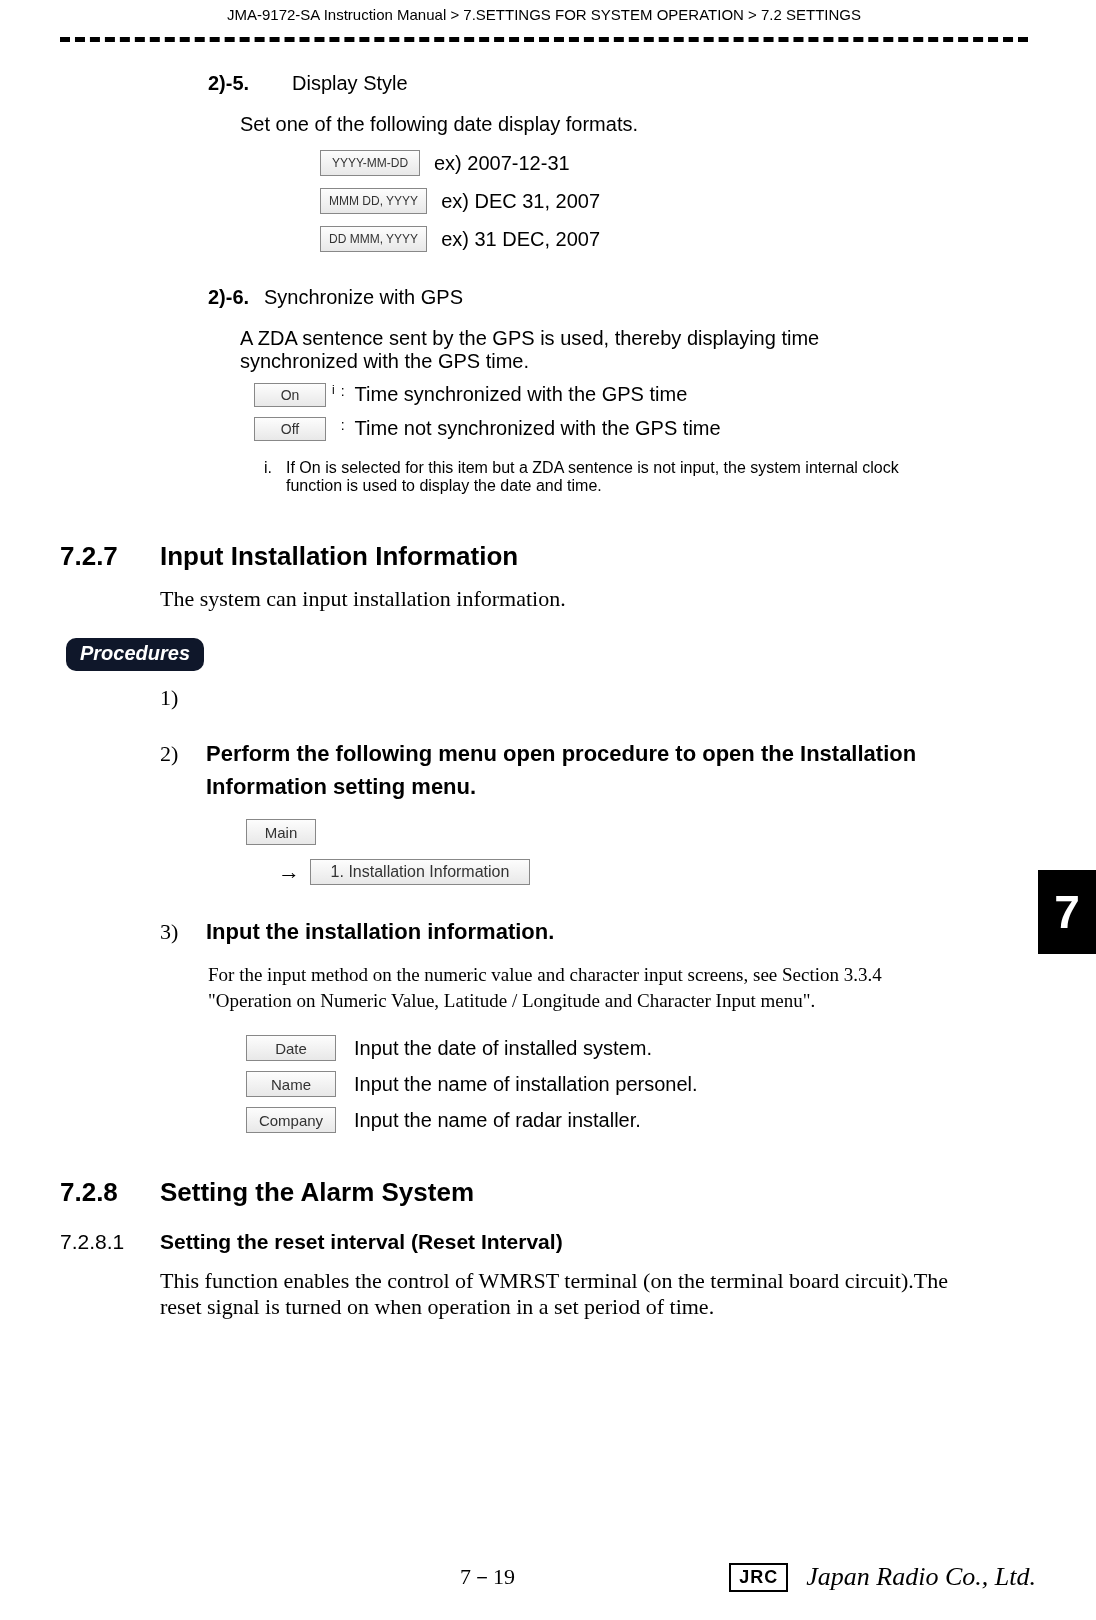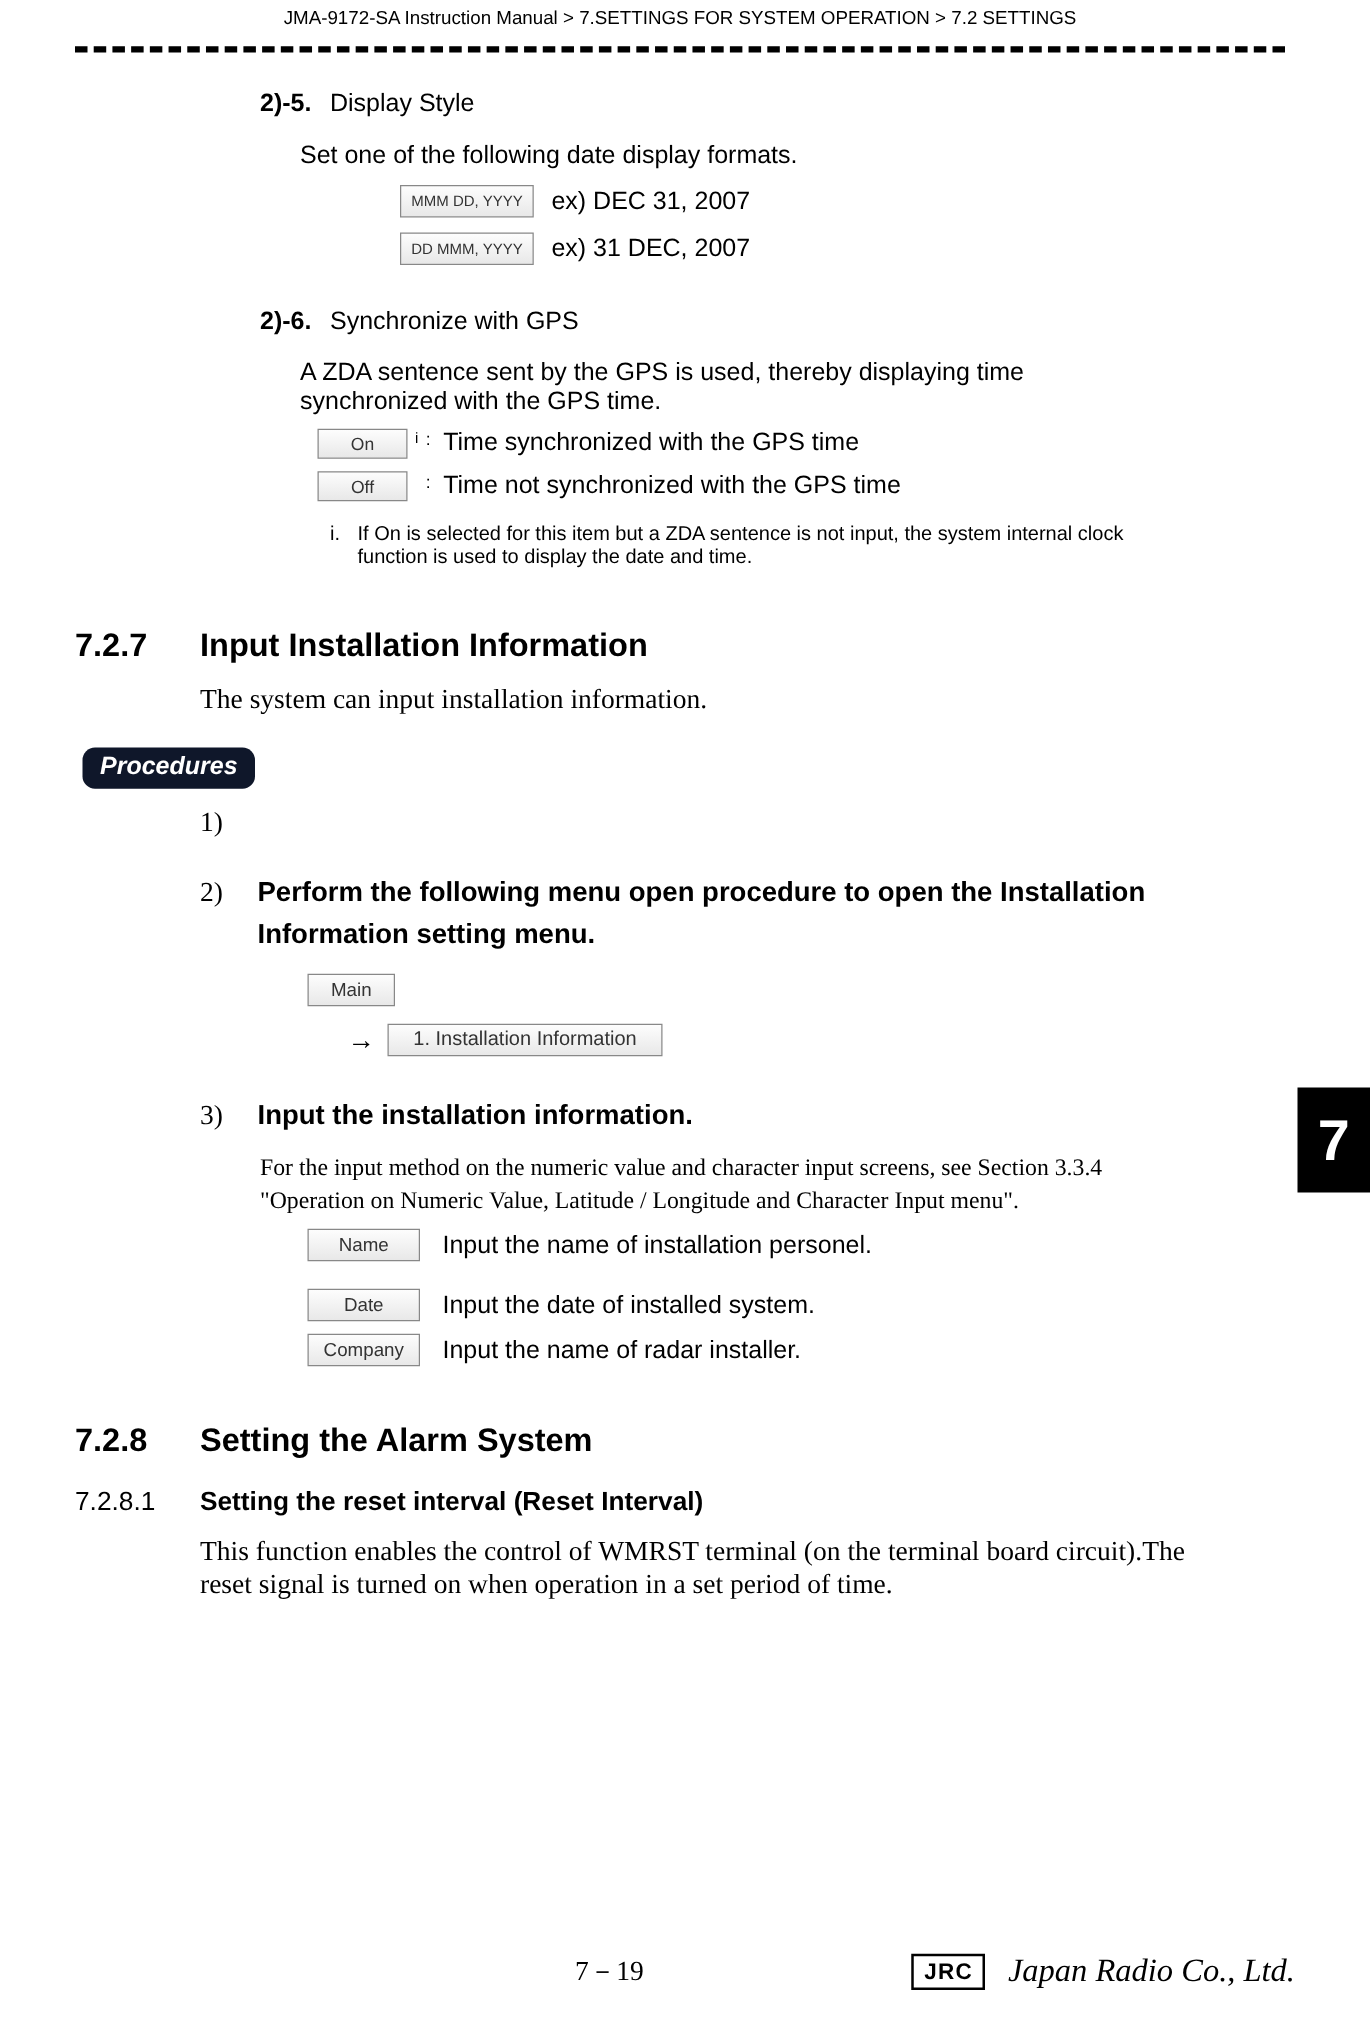--- a/index.html
+++ b/index.html
@@ -169,26 +169,30 @@
   }
 </style>
 </head>
 <body>
 
 <div class="page">
   <div class="header">JMA-9172-SA Instruction Manual &gt; 7.SETTINGS FOR SYSTEM OPERATION &gt; 7.2  SETTINGS</div>
   <div class="dashed-border"></div>
 
   
-  <div class="block-row indent-148" style="margin-top:26px;">
+  <div class="block-row indent-148" style="margin-top:26px;gap:28px;">
     <span class="section-num">2)-5.</span>
     <span class="section-title">Display Style</span>
   </div>
   <div class="body-text indent-180">Set one of the following date display formats.</div>
 
+  <div class="opt-row indent-260" style="margin-top:14px;">
+    <span class="ui-btn">YYYY-MM-DD</span>
+    <span class="desc">ex) 2007-12-31</span>
+  </div>
   <div class="opt-row indent-260">
     <span class="ui-btn">MMM DD, YYYY</span>
     <span class="desc">ex) DEC 31, 2007</span>
   </div>
   <div class="opt-row indent-260">
     <span class="ui-btn">DD MMM, YYYY</span>
     <span class="desc">ex) 31 DEC, 2007</span>
   </div>
 
   
@@ -240,27 +244,27 @@
     <span class="arrow">→</span>
     <span class="ui-btn wide">1. Installation Information</span>
   </div>
 
   <div class="steprow" style="margin-top:30px;">
     <span class="sn">3)</span>
     <span class="st">Input the installation information.</span>
   </div>
   <div class="serif-note">For the input method on the numeric value and character input screens, see Section 3.3.4 "Operation on Numeric Value, Latitude / Longitude and Character Input menu".</div>
 
+  <div class="input-row" style="margin-top:22px;">
+    <span class="ui-btn med">Date</span>
+    <span class="desc">Input the date of installed system.</span>
+  </div>
   <div class="input-row">
     <span class="ui-btn med">Name</span>
     <span class="desc">Input the name of installation personel.</span>
-  </div>
-  <div class="input-row" style="margin-top:22px;">
-    <span class="ui-btn med">Date</span>
-    <span class="desc">Input the date of installed system.</span>
   </div>
   <div class="input-row">
     <span class="ui-btn med">Company</span>
     <span class="desc">Input the name of radar installer.</span>
   </div>
 
   
   <div class="h2row" style="margin-top:44px;">
     <span class="h2num">7.2.8</span>
     <span class="h2title">Setting the Alarm System</span>

